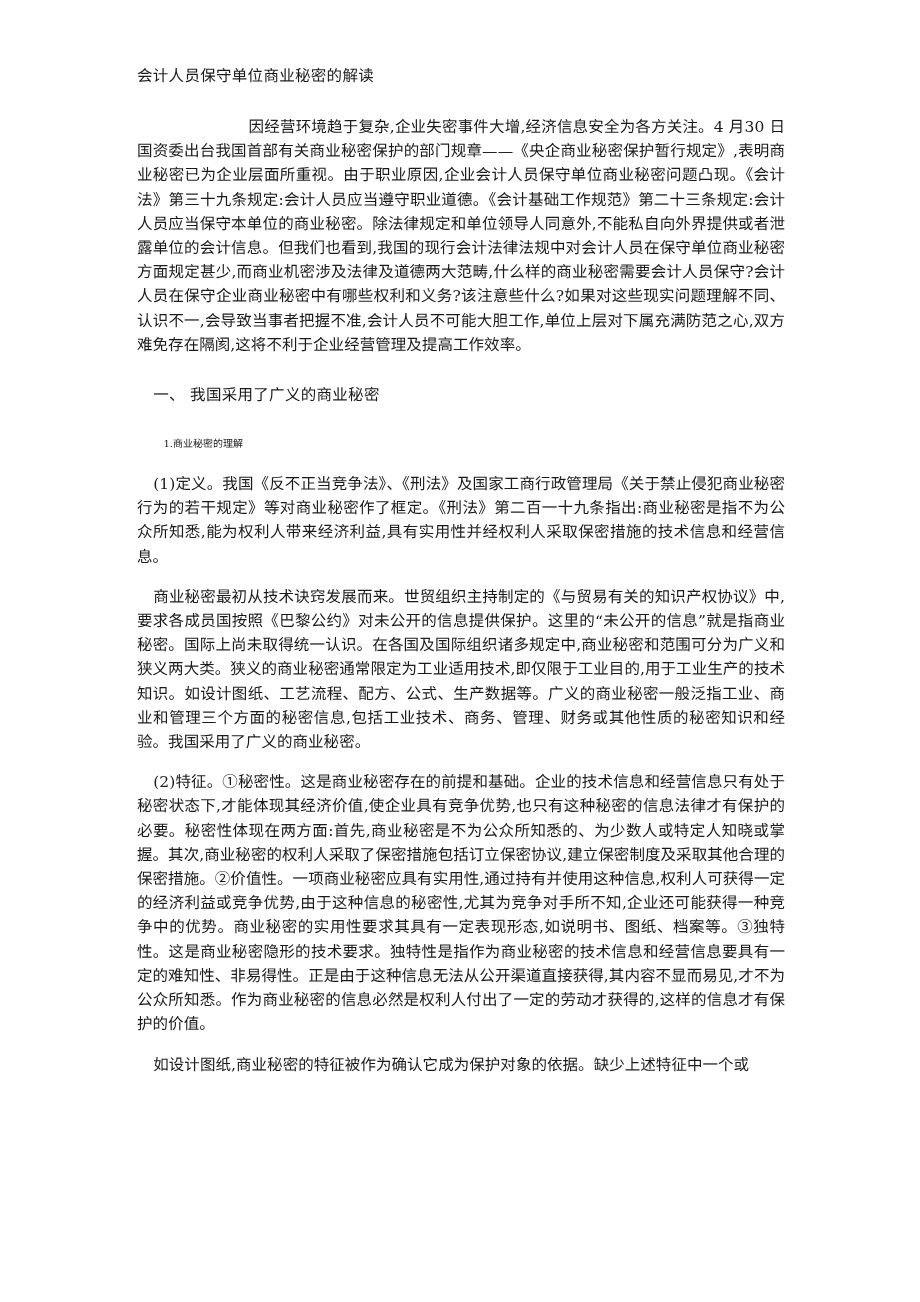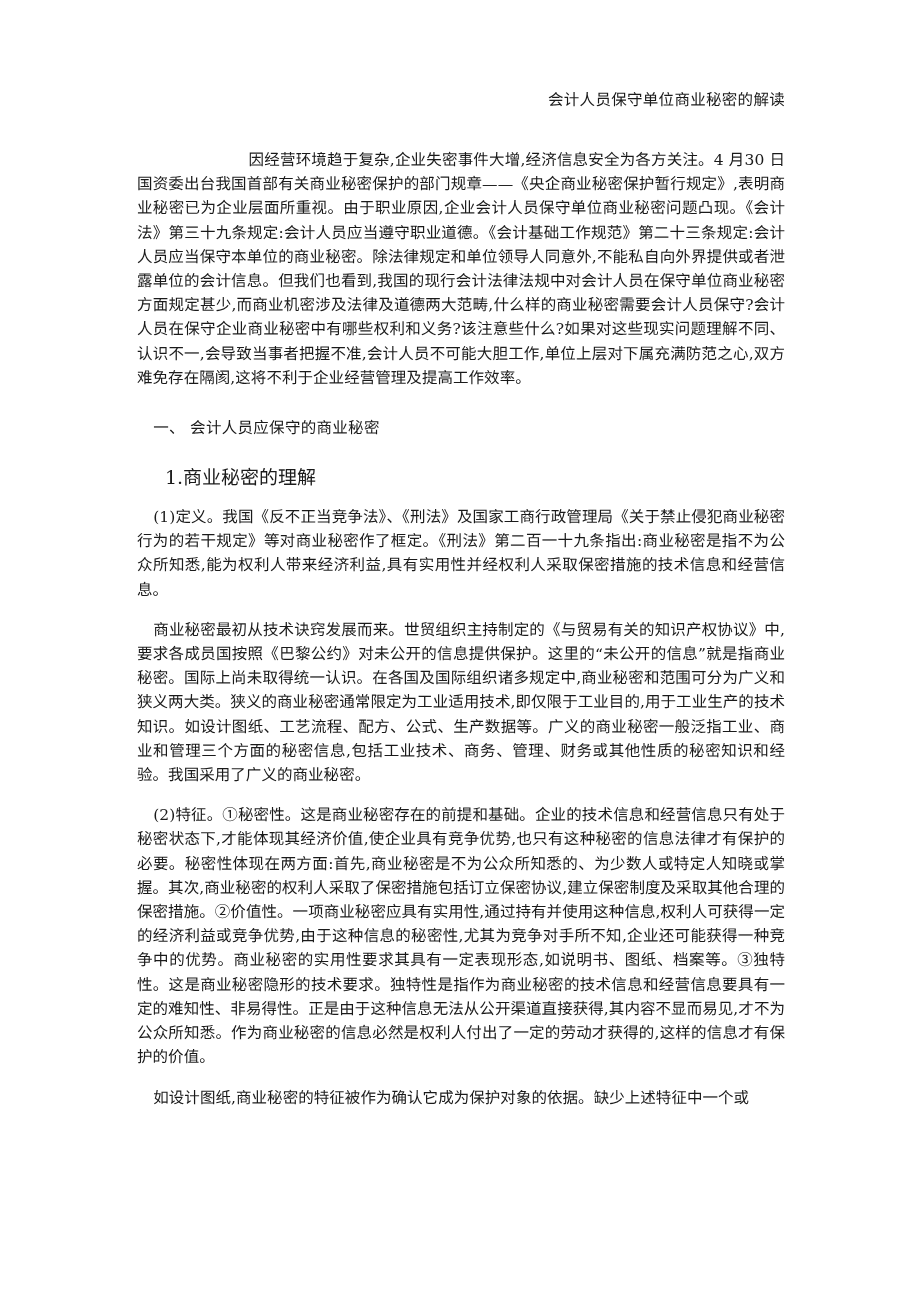--- a/index.html
+++ b/index.html
@@ -25,79 +25,79 @@
   }
 
   .content {
     position: absolute;
     left: 137px;
     top: 0;
     width: 648px;
   }
 
   .doc-title {
-    text-align: right;
+    text-align: left;
     font-size: 15.5px;
     line-height: 24px;
     margin: 0;
-    padding-top: 88px;
+    padding-top: 64px;
     font-weight: normal;
     letter-spacing: 0.3px;
   }
 
   .para {
     font-size: 15.5px;
     line-height: 24.2px;
     margin: 0;
     text-align: justify;
     text-justify: inter-ideograph;
     letter-spacing: 0.05px;
     word-break: break-all;
   }
 
   .para.lead {
-    margin-top: 36px;
+    margin-top: 27px;
     text-indent: 7.2em;
   }
 
   .para.indent {
     text-indent: 1.05em;
   }
   .gap-md { margin-top: 16px; }
 
   .heading-1 {
     font-size: 15.5px;
     line-height: 24px;
     margin: 0;
     margin-top: 26px;
     text-indent: 1.05em;
     font-weight: normal;
     letter-spacing: 0.3px;
   }
 
   .heading-2 {
-    font-size: 19px;
+    font-size: 10px;
     line-height: 24px;
-    margin: 8px;
+    margin: 16px;
     margin-top: 25px;
     text-indent: 1.05em;
     font-weight: normal;
   }
 </style>
 </head>
 <body>
 
 <div class="page">
   <div class="content">
 
     <h1 class="doc-title">会计人员保守单位商业秘密的解读</h1>
 
     <p class="para lead">因经营环境趋于复杂,企业失密事件大增,经济信息安全为各方关注。4 月30 日国资委出台我国首部有关商业秘密保护的部门规章——《央企商业秘密保护暂行规定》,表明商业秘密已为企业层面所重视。由于职业原因,企业会计人员保守单位商业秘密问题凸现。《会计法》第三十九条规定:会计人员应当遵守职业道德。《会计基础工作规范》第二十三条规定:会计人员应当保守本单位的商业秘密。除法律规定和单位领导人同意外,不能私自向外界提供或者泄露单位的会计信息。但我们也看到,我国的现行会计法律法规中对会计人员在保守单位商业秘密方面规定甚少,而商业机密涉及法律及道德两大范畴,什么样的商业秘密需要会计人员保守?会计人员在保守企业商业秘密中有哪些权利和义务?该注意些什么?如果对这些现实问题理解不同、认识不一,会导致当事者把握不准,会计人员不可能大胆工作,单位上层对下属充满防范之心,双方难免存在隔阂,这将不利于企业经营管理及提高工作效率。</p>
 
-    <h2 class="heading-1">一、 会计人员应保守的商业秘密</h2>
+    <h2 class="heading-1">一、 我国采用了广义的商业秘密</h2>
 
     <h3 class="heading-2">1.商业秘密的理解</h3>
 
     <p class="para indent gap-md">(1)定义。我国《反不正当竞争法》、《刑法》及国家工商行政管理局《关于禁止侵犯商业秘密行为的若干规定》等对商业秘密作了框定。《刑法》第二百一十九条指出:商业秘密是指不为公众所知悉,能为权利人带来经济利益,具有实用性并经权利人采取保密措施的技术信息和经营信息。</p>
 
     <p class="para indent gap-md">商业秘密最初从技术诀窍发展而来。世贸组织主持制定的《与贸易有关的知识产权协议》中,要求各成员国按照《巴黎公约》对未公开的信息提供保护。这里的“未公开的信息”就是指商业秘密。国际上尚未取得统一认识。在各国及国际组织诸多规定中,商业秘密和范围可分为广义和狭义两大类。狭义的商业秘密通常限定为工业适用技术,即仅限于工业目的,用于工业生产的技术知识。如设计图纸、工艺流程、配方、公式、生产数据等。广义的商业秘密一般泛指工业、商业和管理三个方面的秘密信息,包括工业技术、商务、管理、财务或其他性质的秘密知识和经验。我国采用了广义的商业秘密。</p>
 
     <p class="para indent gap-md">(2)特征。①秘密性。这是商业秘密存在的前提和基础。企业的技术信息和经营信息只有处于秘密状态下,才能体现其经济价值,使企业具有竞争优势,也只有这种秘密的信息法律才有保护的必要。秘密性体现在两方面:首先,商业秘密是不为公众所知悉的、为少数人或特定人知晓或掌握。其次,商业秘密的权利人采取了保密措施包括订立保密协议,建立保密制度及采取其他合理的保密措施。②价值性。一项商业秘密应具有实用性,通过持有并使用这种信息,权利人可获得一定的经济利益或竞争优势,由于这种信息的秘密性,尤其为竞争对手所不知,企业还可能获得一种竞争中的优势。商业秘密的实用性要求其具有一定表现形态,如说明书、图纸、档案等。③独特性。这是商业秘密隐形的技术要求。独特性是指作为商业秘密的技术信息和经营信息要具有一定的难知性、非易得性。正是由于这种信息无法从公开渠道直接获得,其内容不显而易见,才不为公众所知悉。作为商业秘密的信息必然是权利人付出了一定的劳动才获得的,这样的信息才有保护的价值。</p>
 
     <p class="para indent gap-md">如设计图纸,商业秘密的特征被作为确认它成为保护对象的依据。缺少上述特征中一个或</p>

